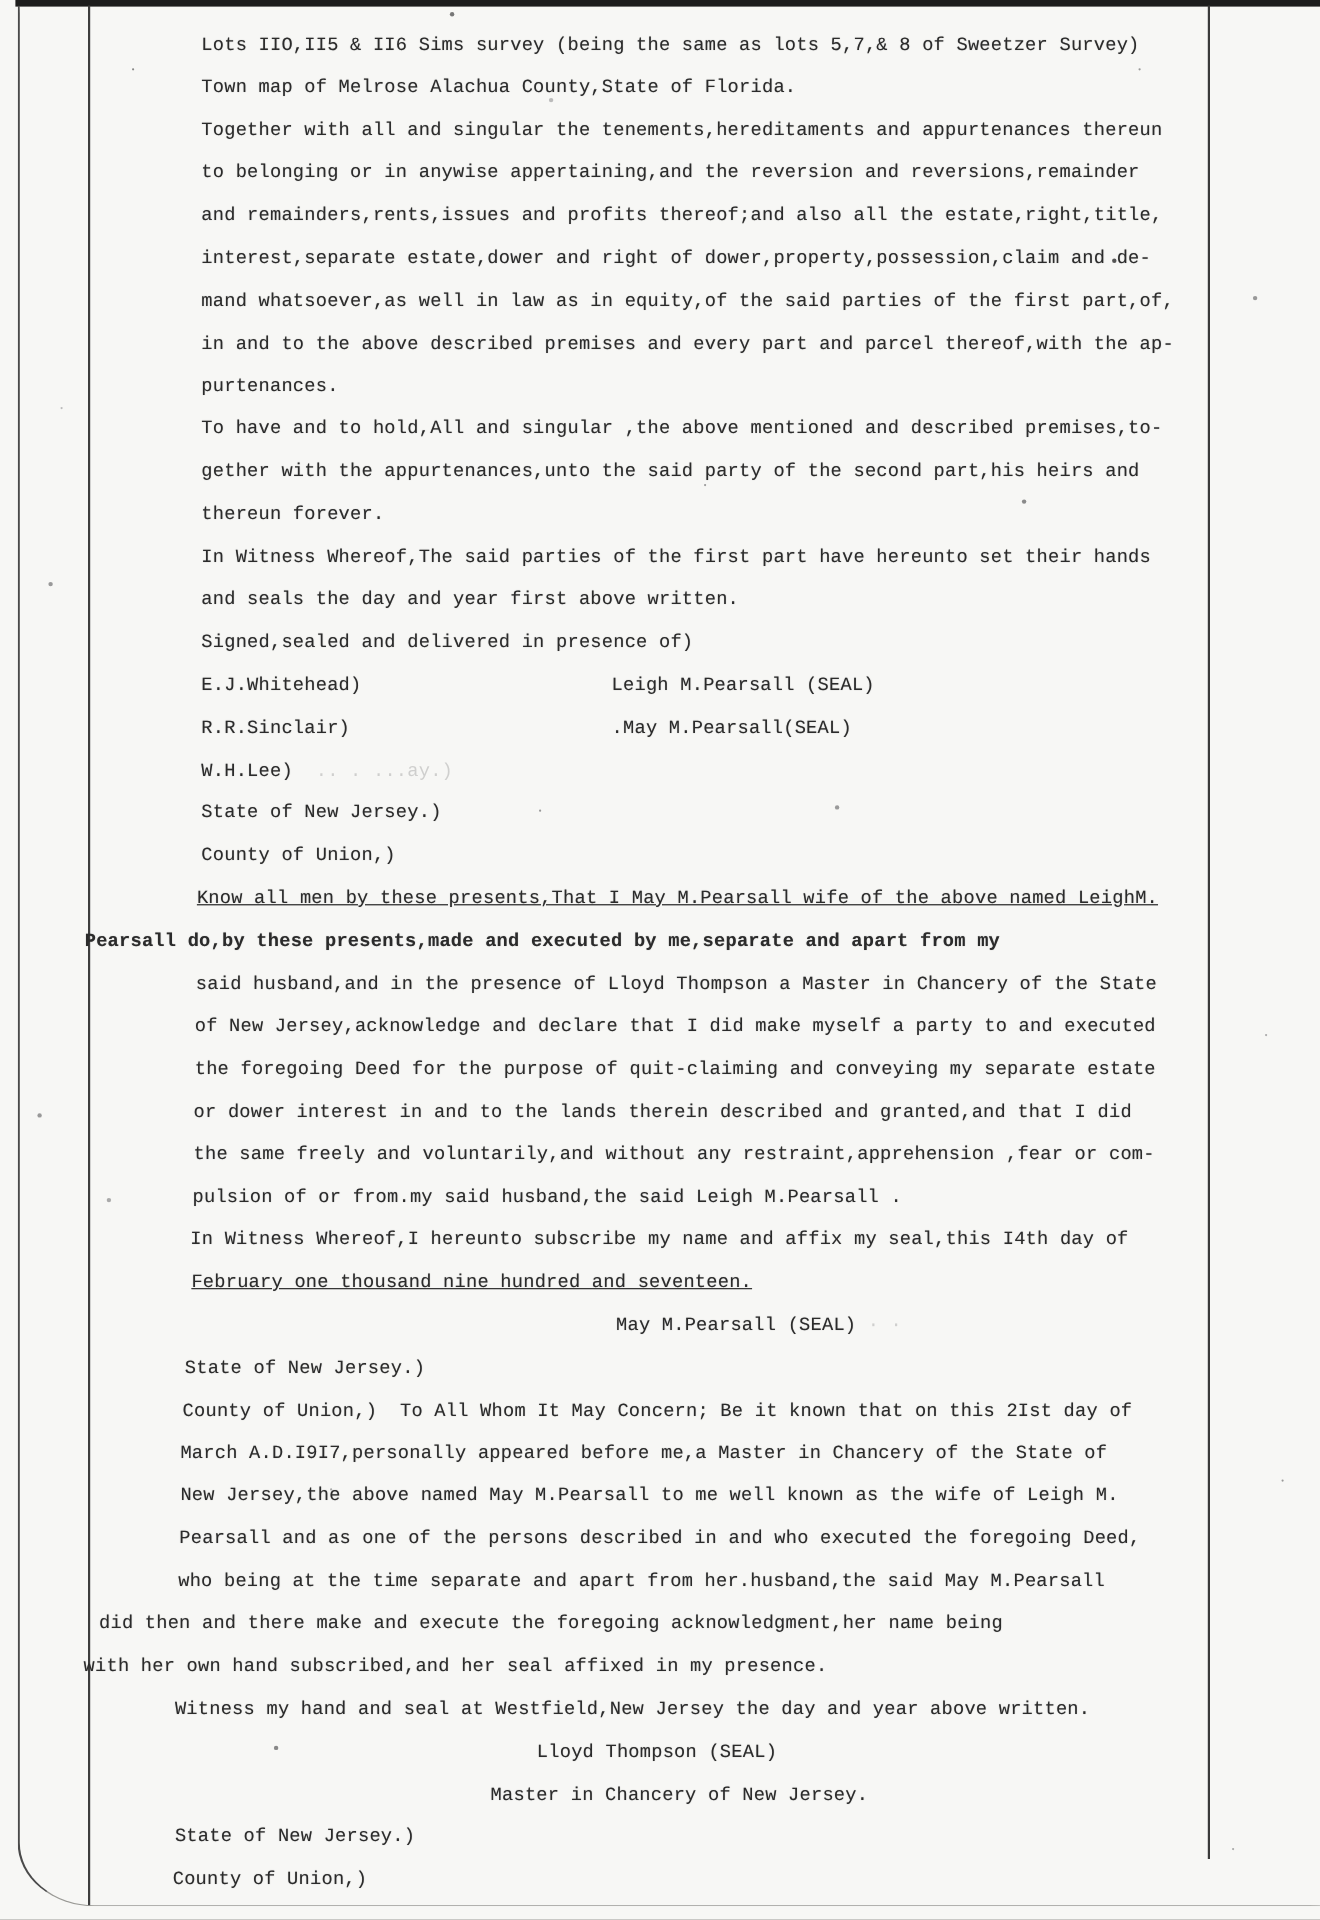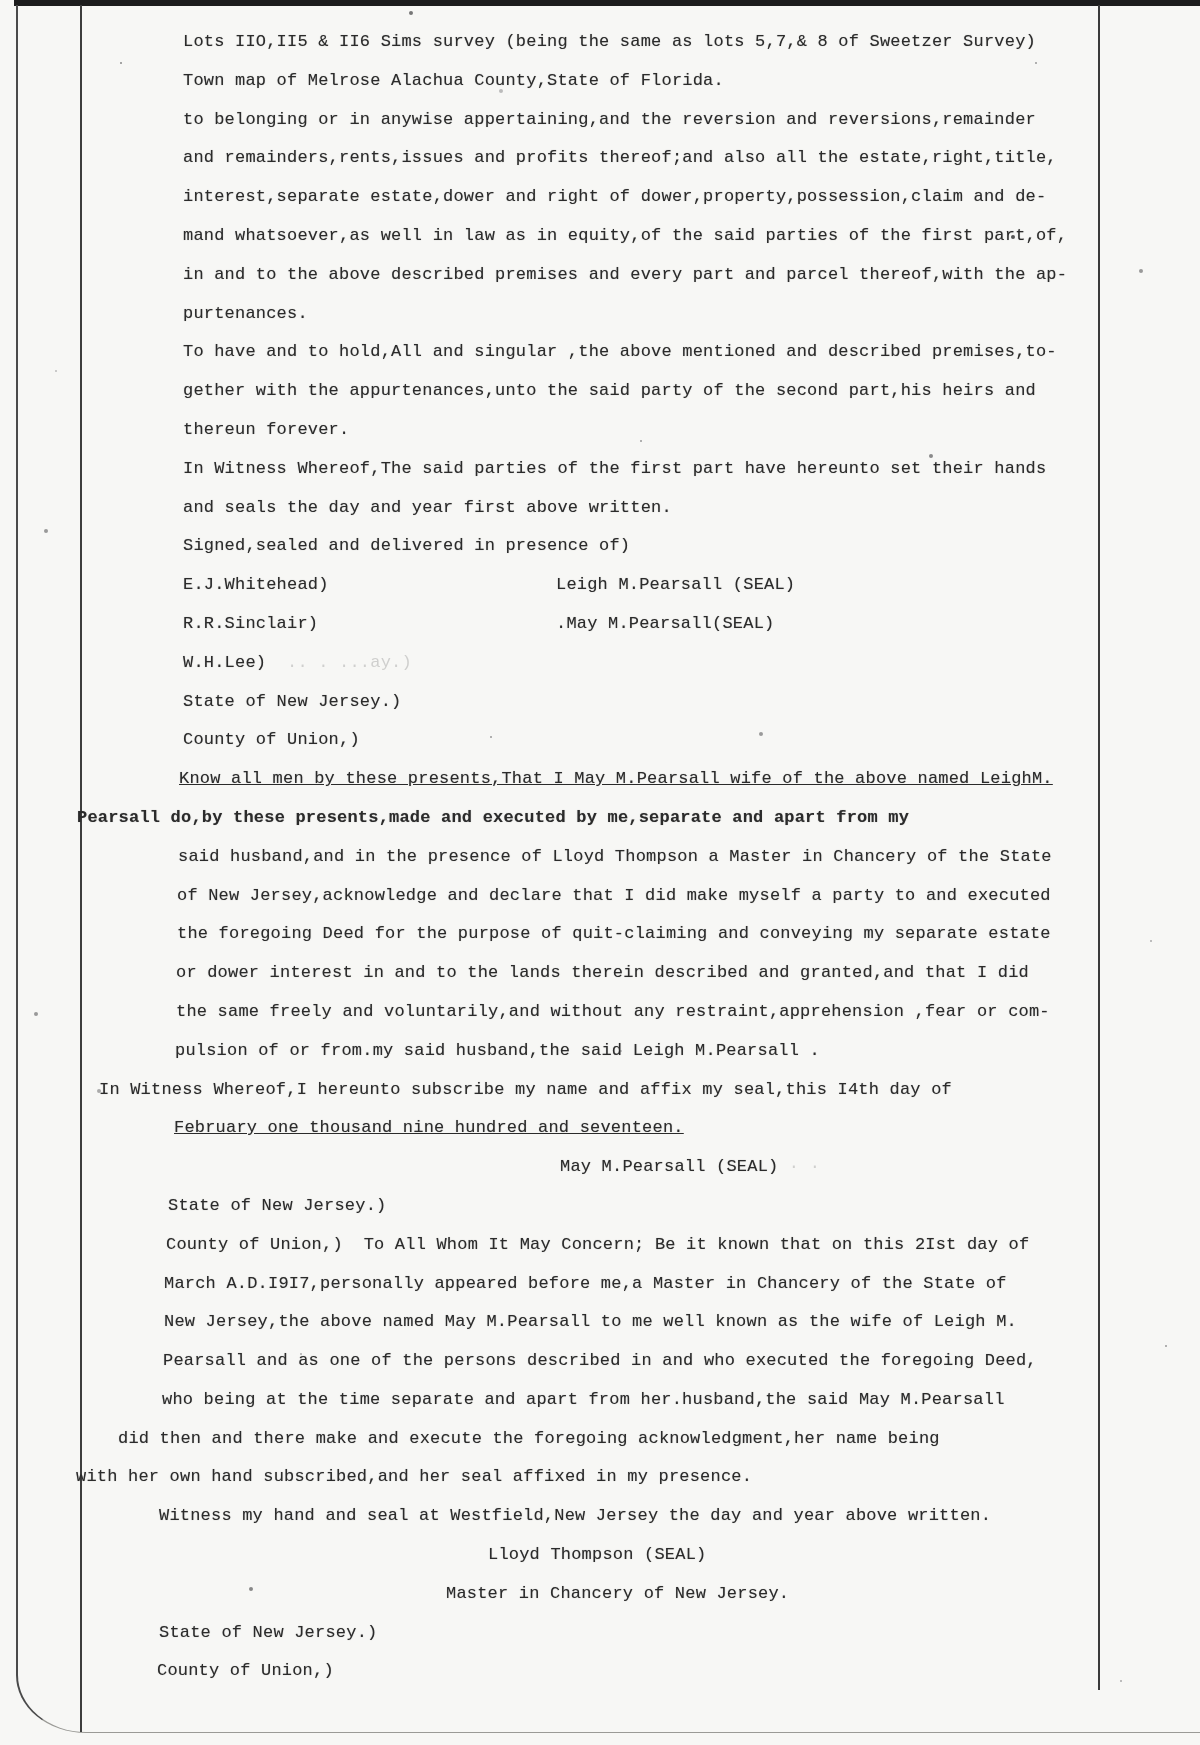--- a/index.html
+++ b/index.html
@@ -63,20 +63,21 @@
 
 <div class="page">
   <div class="topbar"></div>
   <div class="frame-outer"></div>
   <div class="frame-inner"></div>
   <div class="rule-right"></div>
   <div class="specks"></div>
   <div class="doc" id="document-body">
       <div class="line">Lots IIO,II5 &amp; II6 Sims survey (being the same as lots 5,7,&amp; 8 of Sweetzer Survey)</div>
       <div class="line">Town map of Melrose Alachua County,State of Florida.</div>
+      <div class="line">Together with all and singular the tenements,hereditaments and appurtenances thereun</div>
       <div class="line">to belonging or in anywise appertaining,and the reversion and reversions,remainder</div>
       <div class="line">and remainders,rents,issues and profits thereof;and also all the estate,right,title,</div>
       <div class="line">interest,separate estate,dower and right of dower,property,possession,claim and de-</div>
       <div class="line">mand whatsoever,as well in law as in equity,of the said parties of the first part,of,</div>
       <div class="line">in and to the above described premises and every part and parcel thereof,with the ap-</div>
       <div class="line">purtenances.</div>
       <div class="line">To have and to hold,All and singular ,the above mentioned and described premises,to-</div>
       <div class="line">gether with the appurtenances,unto the said party of the second part,his heirs and</div>
       <div class="line">thereun forever.</div>
       <div class="line">In Witness Whereof,The said parties of the first part have hereunto set their hands</div>
@@ -88,30 +89,30 @@
       <div class="line">State of New Jersey.)</div>
       <div class="line">County of Union,)</div>
       <div class="line" style="padding-left: 179px; text-decoration: underline;">Know all men by these presents,That I May M.Pearsall wife of the above named LeighM.</div>
       <div class="line" style="padding-left: 77px; font-weight: bold;">Pearsall do,by these presents,made and executed by me,separate and apart from my</div>
       <div class="line" style="padding-left: 178px;">said husband,and in the presence of Lloyd Thompson a Master in Chancery of the State</div>
       <div class="line" style="padding-left: 177px;">of New Jersey,acknowledge and declare that I did make myself a party to and executed</div>
       <div class="line" style="padding-left: 177px;">the foregoing Deed for the purpose of quit-claiming and conveying my separate estate</div>
       <div class="line" style="padding-left: 176px;">or dower interest in and to the lands therein described and granted,and that I did</div>
       <div class="line" style="padding-left: 176px;">the same freely and voluntarily,and without any restraint,apprehension ,fear or com-</div>
       <div class="line" style="padding-left: 175px;">pulsion of or from.my said husband,the said Leigh M.Pearsall .</div>
-      <div class="line" style="padding-left: 99px;">In Witness Whereof,I hereunto subscribe my name and affix my seal,this I4th day of</div>
+      <div class="line" style="padding-left: 99px; text-align: center;">In Witness Whereof,I hereunto subscribe my name and affix my seal,this I4th day of</div>
       <div class="line" style="padding-left: 174px; text-decoration: underline;">February one thousand nine hundred and seventeen.</div>
       <div class="line seal-signature" style="padding-left: 560px;">May M.Pearsall (SEAL)<span class="faint"> · ·</span></div>
       <div class="line" style="padding-left: 168px;">State of New Jersey.)</div>
       <div class="line" style="padding-left: 166px;">County of Union,)  To All Whom It May Concern; Be it known that on this 2Ist day of</div>
       <div class="line" style="padding-left: 164px;">March A.D.I9I7,personally appeared before me,a Master in Chancery of the State of</div>
       <div class="line" style="padding-left: 164px;">New Jersey,the above named May M.Pearsall to me well known as the wife of Leigh M.</div>
       <div class="line" style="padding-left: 163px;">Pearsall and as one of the persons described in and who executed the foregoing Deed,</div>
       <div class="line" style="padding-left: 162px;">who being at the time separate and apart from her.husband,the said May M.Pearsall</div>
-      <div class="line" style="padding-left: 118px;">did then and there make and execute the foregoing acknowledgment,her name being</div>
+      <div class="line" style="padding-left: 90px;">did then and there make and execute the foregoing acknowledgment,her name being</div>
       <div class="line" style="padding-left: 76px;">with her own hand subscribed,and her seal affixed in my presence.</div>
       <div class="line" style="padding-left: 159px;">Witness my hand and seal at Westfield,New Jersey the day and year above written.</div>
       <div class="line seal-signature" style="padding-left: 488px;">Lloyd Thompson (SEAL)</div>
       <div class="line seal-signature" style="padding-left: 446px;">Master in Chancery of New Jersey.</div>
       <div class="line" style="padding-left: 159px;">State of New Jersey.)</div>
       <div class="line" style="padding-left: 157px;">County of Union,)</div>
     </div>
 </div>
 
 </body></html>

